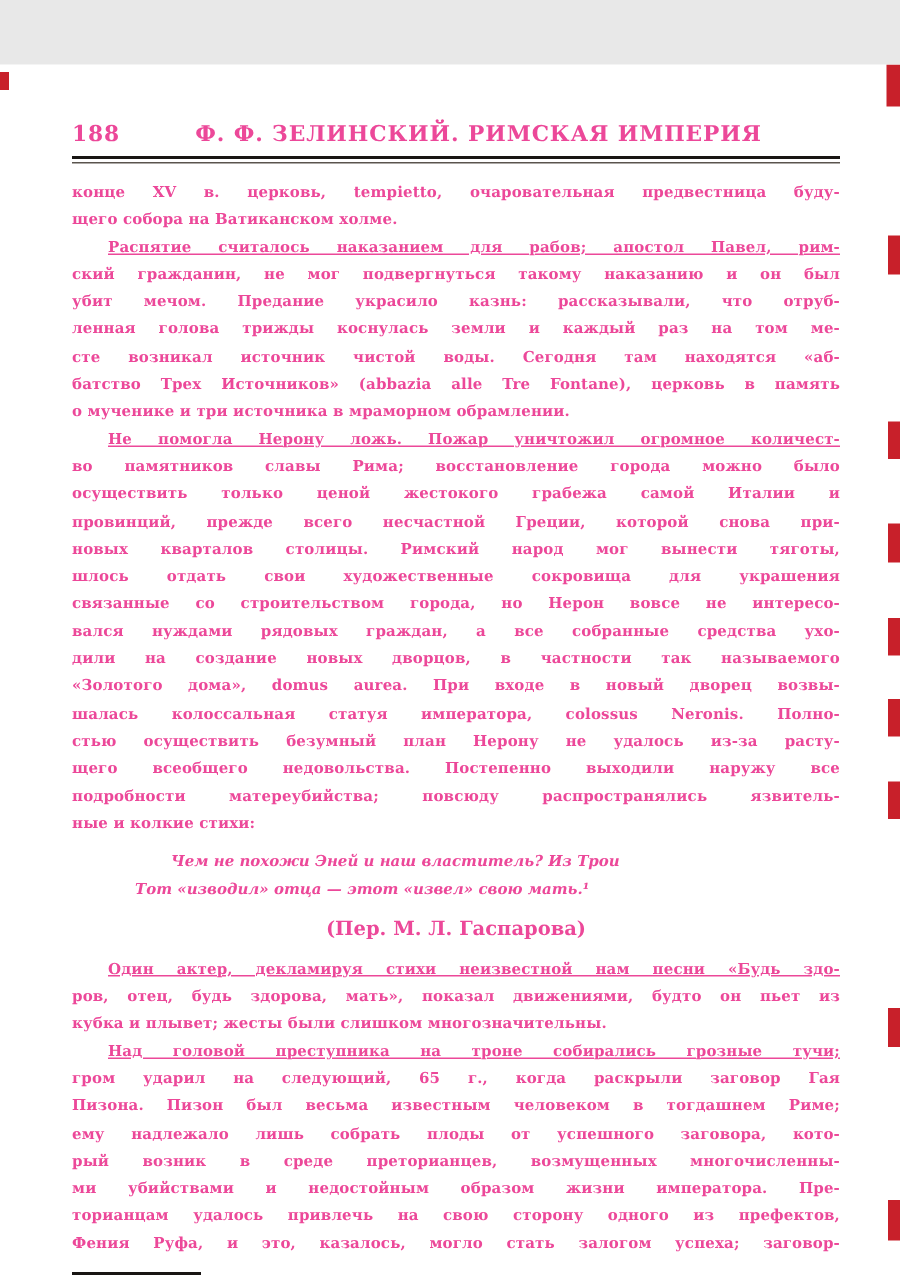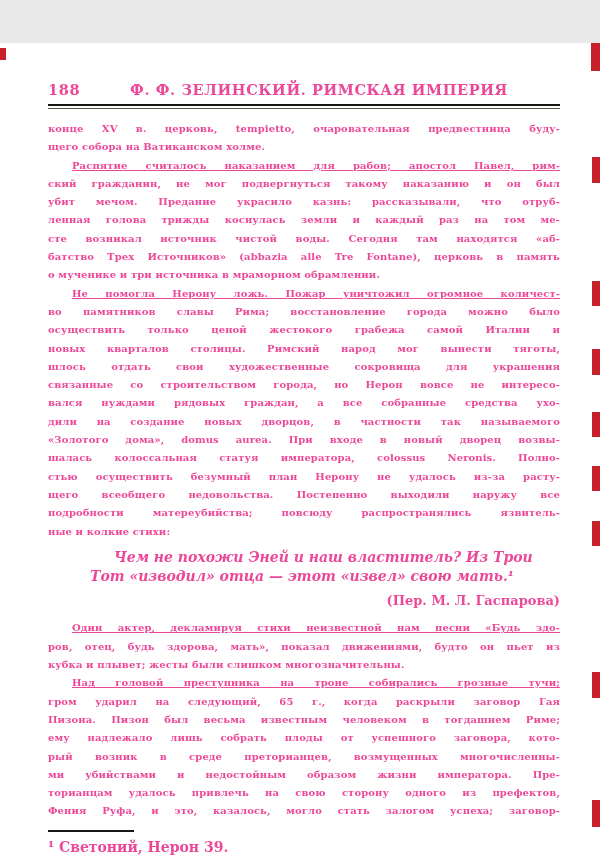--- a/index.html
+++ b/index.html
@@ -46,33 +46,33 @@
     white-space:nowrap;
     text-align:justify;
     text-align-last:justify;
   }
   .ln.noj{text-align:center;text-align-last:left;}
   .para.ind .ln:first-child{text-indent:24px;text-decoration:underline;}
 
   
   #verse{margin-top:7px;}
   .vln{
-    font-size:14px;
+    font-size:10px;
     font-weight:700;
     font-style:italic;
     line-height:18.8px;
     white-space:nowrap;
   }
   .vln.v0{margin-left:66px;}
   .vln.v1{margin-left:42px;}
   #verse-attribution{
     margin-top:7px;
     font-size:13px;
     font-weight:700;
-    text-align:right;
+    text-align:center;
     line-height:18px;
   }
   #flow-bottom{margin-top:9px;}
   #flow-bottom .para + .para{margin-top:0;}
 
   
   #footnote-block{margin-top:9px;}
   #footnote-rule{width:86px;height:2px;background:#181513;margin-bottom:7px;}
   #footnote-text{
     font-size:14px;
@@ -107,20 +107,21 @@
           <div class="ln">убит мечом. Предание украсило казнь: рассказывали, что отруб-</div>
           <div class="ln">ленная голова трижды коснулась земли и каждый раз на том ме-</div>
           <div class="ln">сте возникал источник чистой воды. Сегодня там находятся «аб-</div>
           <div class="ln">батство Трех Источников» (abbazia alle Tre Fontane), церковь в память</div>
           <div class="ln noj">о мученике и три источника в мраморном обрамлении.</div>
         </div>
         <div class="para ind">
           <div class="ln">Не помогла Нерону ложь. Пожар уничтожил огромное количест-</div>
           <div class="ln">во памятников славы Рима; восстановление города можно было</div>
           <div class="ln">осуществить только ценой жестокого грабежа самой Италии и</div>
+          <div class="ln">провинций, прежде всего несчастной Греции, которой снова при-</div>
           <div class="ln">новых кварталов столицы. Римский народ мог вынести тяготы,</div>
           <div class="ln">шлось отдать свои художественные сокровища для украшения</div>
           <div class="ln">связанные со строительством города, но Нерон вовсе не интересо-</div>
           <div class="ln">вался нуждами рядовых граждан, а все собранные средства ухо-</div>
           <div class="ln">дили на создание новых дворцов, в частности так называемого</div>
           <div class="ln">«Золотого дома», domus aurea. При входе в новый дворец возвы-</div>
           <div class="ln">шалась колоссальная статуя императора, colossus Neronis. Полно-</div>
           <div class="ln">стью осуществить безумный план Нерону не удалось из-за расту-</div>
           <div class="ln">щего всеобщего недовольства. Постепенно выходили наружу все</div>
           <div class="ln">подробности матереубийства; повсюду распространялись язвитель-</div>

